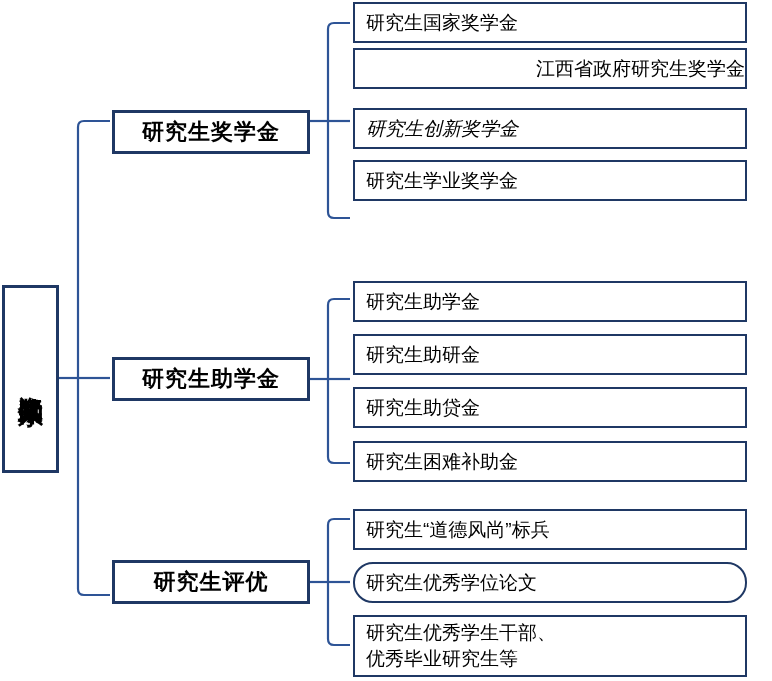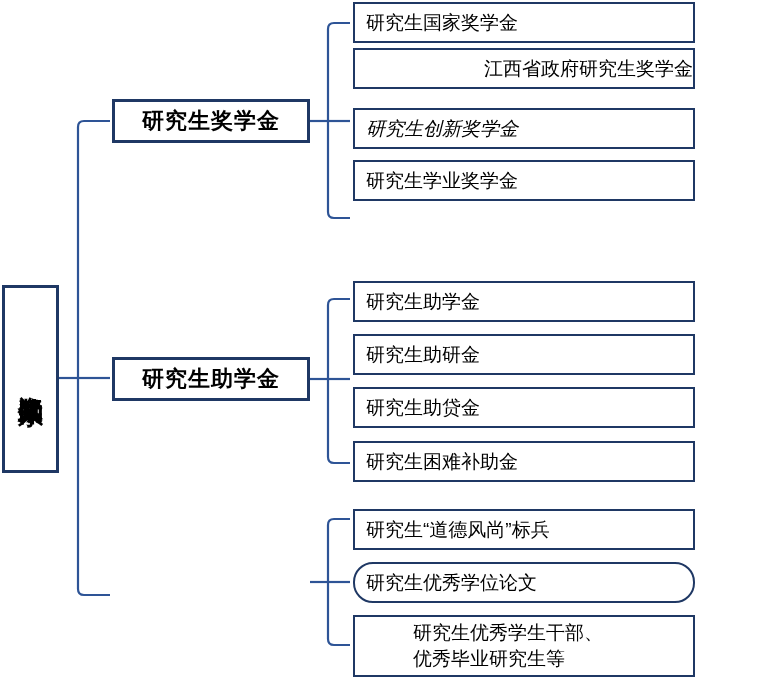--- a/index.html
+++ b/index.html
@@ -66,21 +66,21 @@
     font-weight: bold;
     color: #000000;
     letter-spacing: 1px;
     white-space: nowrap;
   }
 
   
   .leaf-box {
     position: absolute;
     left: 353px;
-    width: 342px;
+    width: 394px;
     border: 2px solid #1F3864;
     background: #ffffff;
     display: flex;
     align-items: center;
     z-index: 3;
   }
   .leaf-box .label {
     font-size: 19px;
     font-weight: normal;
     color: #000000;
@@ -114,21 +114,21 @@
       <path d="M 310 582 L 328 582"></path>
       <path d="M 350 519 L 334 519 Q 328 519 328 525 L 328 639 Q 328 645 334 645 L 350 645"></path>
       <path d="M 328 582 L 350 582"></path>
     </g>
   </svg>
 
   <div class="root-box">
     <span class="vtext">资助奖励体系</span>
   </div>
 
-  <div class="branch-box" style="top:99px;">
+  <div class="branch-box" style="top:110px;">
     <span class="label">研究生奖学金</span>
   </div>
 
   <div class="leaf-box" style="top:2px; height:41px;">
     <span class="label">研究生国家奖学金</span>
   </div>
   <div class="leaf-box" style="top:48px; height:41px;justify-content:flex-end;">
     <span class="label">江西省政府研究生奖学金</span>
   </div>
   <div class="leaf-box" style="top:108px; height:41px;font-style:italic;">
@@ -148,25 +148,28 @@
   <div class="leaf-box" style="top:334px; height:41px;">
     <span class="label">研究生助研金</span>
   </div>
   <div class="leaf-box" style="top:387px; height:41px;">
     <span class="label">研究生助贷金</span>
   </div>
   <div class="leaf-box" style="top:441px; height:41px;text-align:center;">
     <span class="label">研究生困难补助金</span>
   </div>
 
+  <div class="branch-box" style="top:560px;">
+    <span class="label">研究生评优</span>
+  </div>
 
   <div class="leaf-box" style="top:509px; height:41px;">
     <span class="label">研究生“道德风尚”标兵</span>
   </div>
   <div class="leaf-box" style="top:562px; height:41px;border-radius:20px;">
     <span class="label">研究生优秀学位论文</span>
   </div>
-  <div class="leaf-box" style="top:615px; height:62px;padding-left:47px;">
+  <div class="leaf-box" style="top:615px; height:62px;">
     <span class="label">研究生优秀学生干部、
 优秀毕业研究生等</span>
   </div>
 
 </div>
 
 </body></html>

